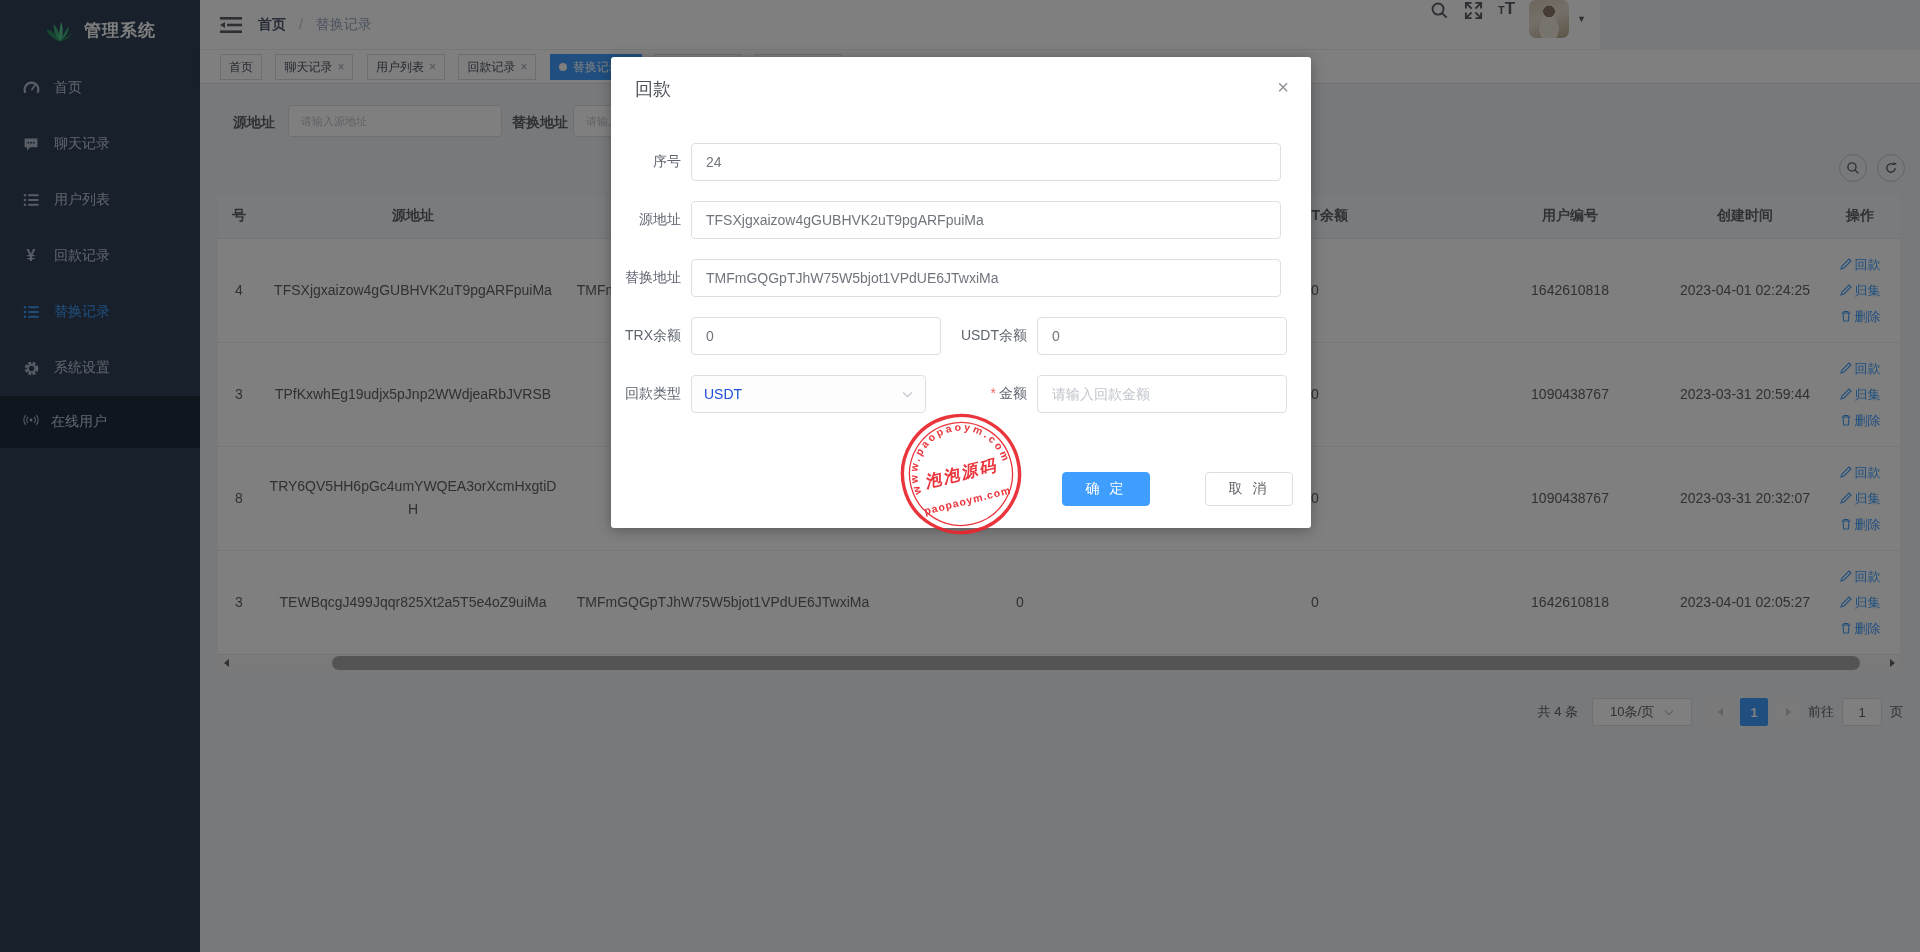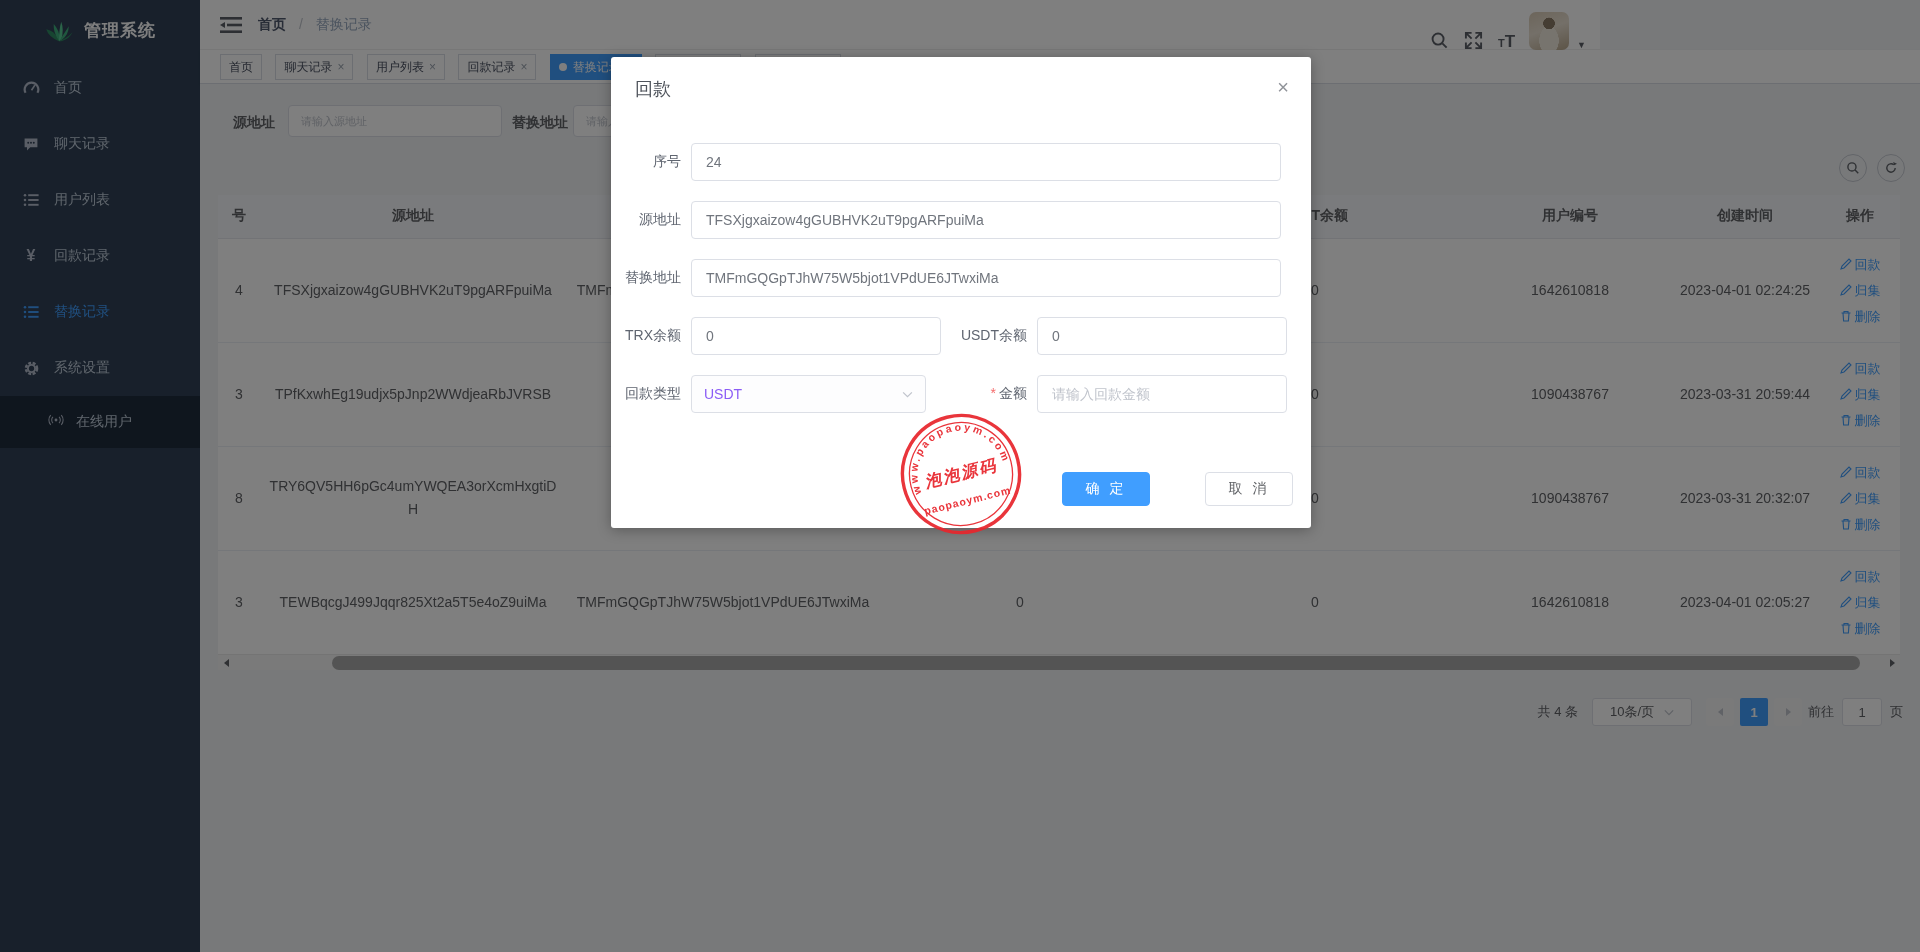--- a/index.html
+++ b/index.html
@@ -7,31 +7,31 @@
   body { font-family:"Liberation Sans","DejaVu Sans",sans-serif; background:#f0f2f5; position:relative; color:#606266; }
 
   
   .sidebar { position:absolute; left:0; top:0; width:200px; height:952px; background:#304156; z-index:1; }
   .logo { height:60px; display:flex; align-items:center; justify-content:center; gap:10px; }
   .logo-title { color:#fff; font-size:17px; font-weight:bold; letter-spacing:1px; }
   .menu-item { height:56px; display:flex; align-items:center; padding-left:22px; color:#bfcbd9; font-size:14px; cursor:pointer; position:relative; }
   .menu-item .mi-icon { width:18px; height:18px; margin-right:14px; display:inline-flex; align-items:center; justify-content:center; color:#b4bccc; font-size:16px; }
   .menu-item.active, .menu-item.active .mi-icon { color:#409eff; }
   .menu-item .arrow { position:absolute; right:20px; top:22px; color:#bfcbd9; }
-  .submenu-item { height:52px; background:#1f2d3d; display:flex; align-items:center; padding-left:48px; color:#bfcbd9; font-size:14px; cursor:pointer; }
+  .submenu-item { height:52px; background:#1f2d3d; display:flex; align-items:center; padding-left:23px; color:#bfcbd9; font-size:14px; cursor:pointer; }
   .submenu-item .mi-icon { width:16px; height:16px; margin-right:12px; color:#b4bccc; }
 
   
   .navbar { position:absolute; left:200px; top:0; width:1400px; height:50px; background:#fff; border-bottom:1px solid #f0f0f0; z-index:1; }
   .fold-btn { position:absolute; left:20px; top:15px; width:22px; height:20px; cursor:pointer; color:#5a5e66; }
   .breadcrumb { position:absolute; left:58px; top:16px; font-size:14px; }
   .bc-home { color:#515a6e; font-weight:bold; }
   .bc-sep { color:#c0c4cc; margin:0 9px; }
   .bc-cur { color:#97a8be; }
-  .nav-right { position:absolute; right:14px; top:0; height:50px; display:flex; align-items:flex-end; gap:14px; }
+  .nav-right { position:absolute; right:14px; top:0; height:50px; display:flex; align-items:flex-start; gap:14px; }
   .nav-icon { width:20px; height:20px; color:#5a5e66; cursor:pointer; display:inline-flex; align-items:center; justify-content:center; }
   .tt-icon { font-weight:bold; color:#5a5e66; cursor:pointer; font-size:17px; line-height:1; }
   .tt-icon .t-small { font-size:11px; }
   .avatar { width:40px; height:38px; border-radius:7px; cursor:pointer;
     background: radial-gradient(circle at 50% 30%, #8a7a66 0 17%, transparent 18%),
                 radial-gradient(ellipse at 50% 75%, #efe8dc 0 34%, transparent 35%),
                 linear-gradient(160deg,#d9cbb6 0%,#e9e0d2 45%,#b9a88e 100%); }
   .avatar-caret { color:#5a5e66; font-size:9px; margin-top:14px; margin-left:-6px; cursor:pointer; }
 
   
@@ -92,21 +92,21 @@
   .modal-title { font-size:18px; color:#4e535b; }
   .modal-close { position:absolute; right:22px; top:20px; font-size:20px; color:#909399; cursor:pointer; line-height:1; }
   .modal-body { position:absolute; left:0; top:86px; width:100%; }
   .m-row { display:flex; align-items:center; height:38px; margin-bottom:20px; }
   .m-label { width:80px; text-align:right; padding-right:10px; font-size:14px; color:#5f6570; flex:none; }
   .m-label-w { width:96px; }
   .req-star { color:#f56c6c; margin-right:3px; }
   .m-input { height:38px; border:1px solid #dcdfe6; border-radius:4px; font-size:14px; color:#70757d; padding:0 14px; outline:none; background:#fff; }
   .m-input::placeholder { color:#c0c4cc; }
   .w-full { width:590px; } .w-half { width:250px; }
-  .m-select { width:235px; height:38px; border:1px solid #dcdfe6; border-radius:4px; background:#fdfdfe; display:flex; align-items:center; justify-content:space-between; padding:0 12px; font-size:14px; color:#8b5cf6; cursor:pointer; }
+  .m-select { width:235px; height:38px; border:1px solid #dcdfe6; border-radius:4px; background:#fdfdfe; display:flex; align-items:center; justify-content:space-between; padding:0 12px; font-size:14px; color:#1d4ed8; cursor:pointer; }
   .m-select .chev { color:#c0c4cc; }
   .modal-footer { position:absolute; right:18px; top:415px; display:flex; gap:12px; }
   .btn { height:34px; border-radius:4px; font-size:14px; display:flex; align-items:center; justify-content:center; cursor:pointer; width:88px; letter-spacing:3px; }
   .btn-primary { background:#409eff; color:#fff; border:1px solid #409eff; }
   .btn-plain { background:#fff; color:#606266; border:1px solid #dcdfe6;margin-left:43px; }
 
   
   .stamp { position:absolute; left:288px; top:355px; width:124px; height:124px; z-index:5; transform:rotate(-14deg); opacity:.93; pointer-events:none; }
 
   svg { display:block; }

